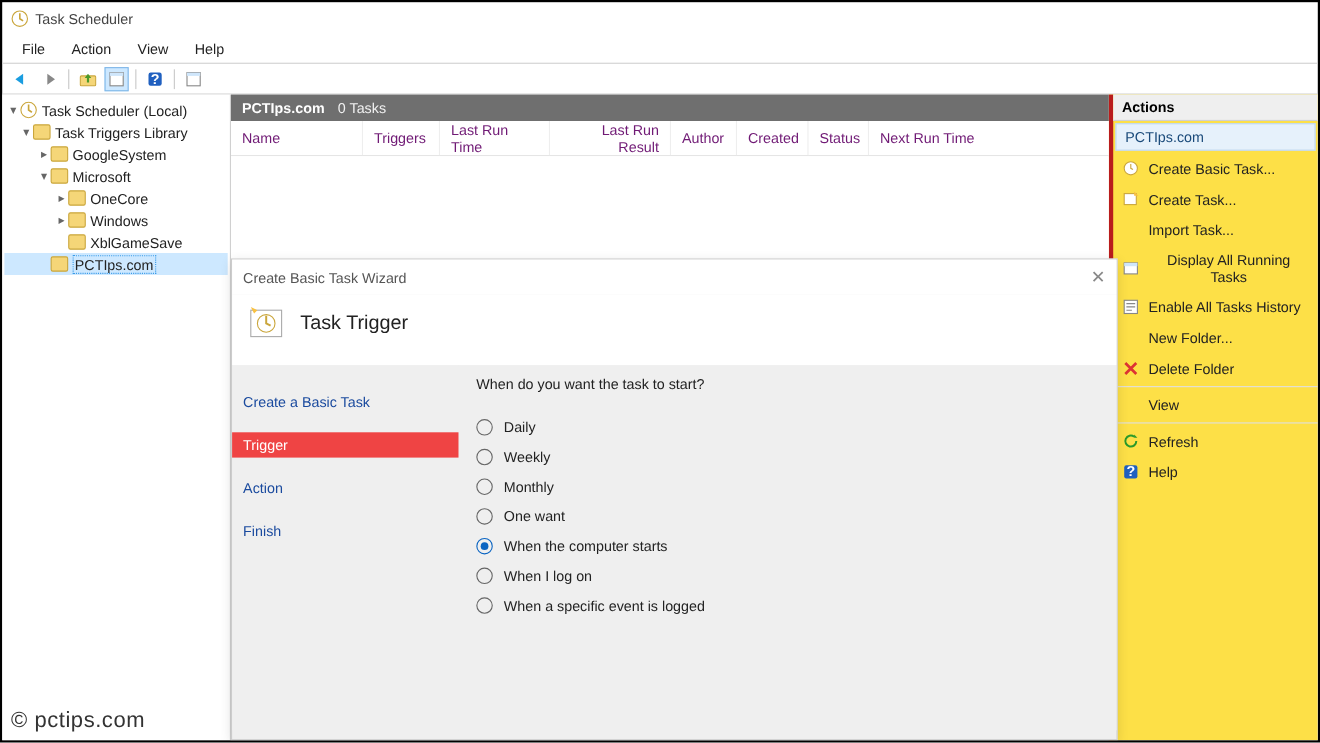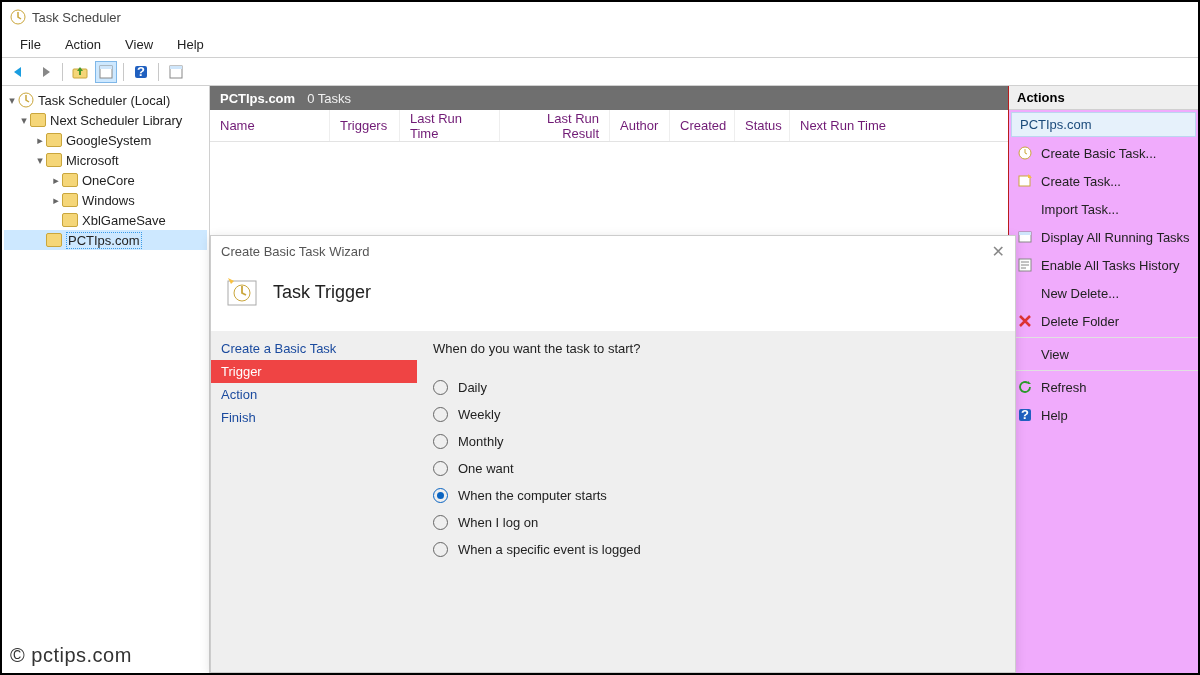--- a/index.html
+++ b/index.html
@@ -20,37 +20,37 @@
   .tree-item .folder { width:16px; height:14px; background:#f5d678; border:1px solid #caa63c; border-radius:2px; margin-right:4px; flex-shrink:0; }
   .tree-item.selected { background: #cde8ff; }
   .tree-item.selected .label { border: 1px dotted #3a9be8; padding: 0 1px; }
 
   .center-pane { flex: 1; display: flex; flex-direction: column; position: relative; }
   .center-header { background: #6f6f6f; color: #fff; height: 24px; display: flex; align-items: center; padding: 0 10px; font-size: 13px; }
   .grid-head { display: flex; height: 32px; align-items: center; border-bottom: 1px solid #e3e3e3; background: #fff; }
   .grid-head > div { padding: 0 10px; color: #701a75; font-weight: 400; border-right: 1px solid #eee; height: 100%; display:flex; align-items:center; }
   .grid-body { flex: 1; background: #fff; }
 
-  .actions-pane { width: 190px; border-left: 1px solid #b91c1c; background: #f0abfc; display:flex; flex-direction:column; }
+  .actions-pane { width: 190px; border-left: 4px solid #b91c1c; background: #fde047; display:flex; flex-direction:column; }
   .actions-pane .hdr { background:#efefef; border-bottom:1px solid #d0d0d0; padding:4px 8px; font-weight:600; }
   .actions-pane .section-title { background:#e6f1fb; border:1px solid #bcd6ef; padding:4px 8px; margin:2px; color:#1a4a7a; }
   .action-item { display:flex; align-items:center; padding:6px 8px; gap:8px; color:#222;text-align:center; }
   .action-item .ico { width:16px; height:16px; display:flex; align-items:center; justify-content:center; }
   .action-item .ico.blank { visibility:hidden; }
   .action-sep { height:1px; background:#e0e0e0; margin:2px 0; }
 
   
   .wizard { position:absolute; left:208px; top:233px; width:806px; height:438px; background:#efefef; border:1px solid #ccc; box-shadow:0 2px 10px rgba(0,0,0,0.12); }
   .wizard .w-title { display:flex; align-items:center; justify-content:space-between; padding:6px 10px; color:#555; background:#fff; }
   .wizard .w-banner { display:flex; align-items:center; gap:14px; padding:8px 14px 22px 14px; background:#fff; }
   .wizard .w-banner .big-icon { width:34px; height:34px; position:relative; }
   .wizard .w-banner .title { font-size:18px; color:#222; }
   .wizard .w-body { display:flex; height:calc(100% - 104px); }
   .wizard .steps { width:206px; background:#efefef; padding:6px 0; }
-  .wizard .step { padding:4px 10px; color:#1a4a9e; cursor:default; }
+  .wizard .step { padding:4px 10px; color:#1a4a9e; cursor:default;margin-top:16px; }
   .wizard .step.active { background:#ef4444; color:#fff; }
   .wizard .form { flex:1; padding:10px 16px; background:#efefef; }
   .wizard .q { color:#222; margin-bottom:24px; }
   .radio-row { display:flex; align-items:center; gap:10px; margin:12px 0; color:#222; }
   .radio-circle { width:15px; height:15px; border:1.5px solid #666; border-radius:50%; display:flex; align-items:center; justify-content:center; }
   .radio-circle.selected { border-color:#0a64c2; }
   .radio-dot { width:7px; height:7px; background:#0a64c2; border-radius:50%; }
 
   .watermark { position:absolute; left:8px; bottom:6px; font-size:20px; color:#333; font-family: "Segoe UI", sans-serif; letter-spacing:0.5px; }
 
@@ -126,21 +126,21 @@
           <svg viewBox="0 0 16 16" width="16" height="16">
             <circle cx="8" cy="8" r="7" fill="#fff" stroke="#caa63c"></circle>
             <path d="M8 3v5l3 2" stroke="#caa63c" stroke-width="1.5" fill="none"></path>
           </svg>
         </span>
       <span class="label">Task Scheduler (Local)</span>
     </div>
     <div class="tree-item" style="padding-left:14px;">
       <span class="toggle">▾</span>
       <span class="folder"></span>
-      <span class="label">Next Scheduler Library</span>
+      <span class="label">Task Triggers Library</span>
     </div>
     <div class="tree-item" style="padding-left:30px;">
         <span class="toggle">▸</span>
         <span class="folder"></span>
         <span class="label">GoogleSystem</span>
       </div>
     <div class="tree-item" style="padding-left:30px;">
         <span class="toggle">▾</span>
         <span class="folder"></span>
         <span class="label">Microsoft</span>
@@ -226,21 +226,21 @@
             <rect x="2" y="2" width="12" height="12" fill="#fff" stroke="#888"></rect>
             <path d="M4 5h8M4 8h8M4 11h5" stroke="#888"></path>
           </svg>
         </span>
         <span>Enable All Tasks History</span>
       </div>
     <div class="action-item">
         <span class="ico">
           <span class="folder" style="margin:0;"></span>
         </span>
-        <span>New Delete...</span>
+        <span>New Folder...</span>
       </div>
     <div class="action-item">
         <span class="ico">
           <svg width="14" height="14" viewBox="0 0 14 14">
             <path d="M2 2 L12 12 M12 2 L2 12" stroke="#d33" stroke-width="2.5"></path>
           </svg>
         </span>
         <span>Delete Folder</span>
       </div>
     <div class="action-sep"></div>

